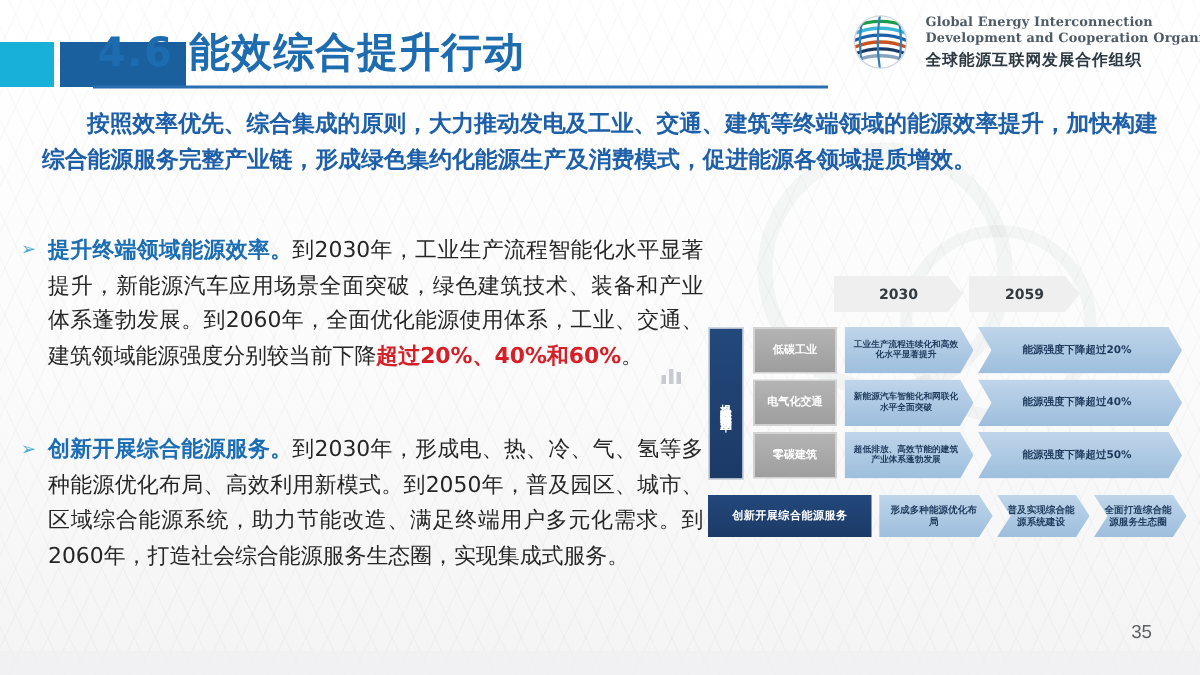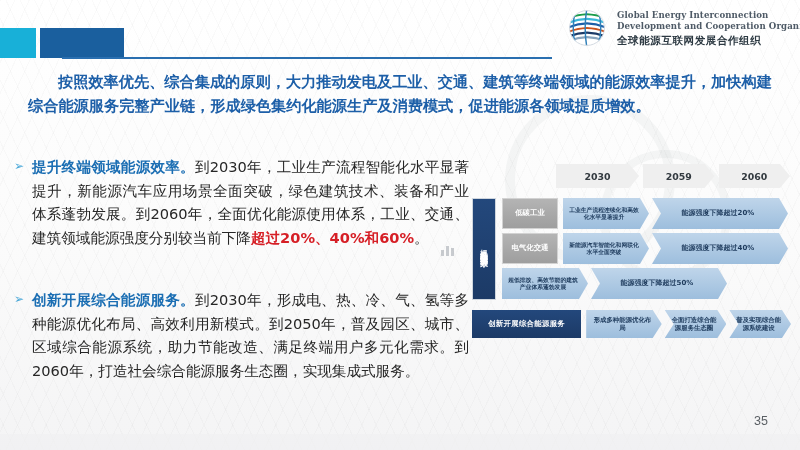--- a/index.html
+++ b/index.html
@@ -108,21 +108,21 @@
     font-size: 14.6px;
     line-height: 23.5px;
     color: #262626;
     text-align: justify;
   }
   .b-head { color: #1b6eb3; font-weight: bold; }
   .b-red  { color: #d61f26; font-weight: bold; }
 
   
   .diagram {
-    position: absolute; left: 472px; top: 164px;
+    position: absolute; left: 472px; top: 184px;
     width: 322px; height: 182px;
   }
   .year-row {
     position: absolute; left: 84px; top: 0px;
     width: 238px; height: 24px;
     display: flex;
   }
   .year-chip {
     position: relative;
     height: 24px;
@@ -238,20 +238,21 @@
 </head>
 <body>
 
 <div id="slide">
 
   <div class="watermark wm1"></div>
   <div class="watermark wm2"></div>
 
   <div class="accent-cyan"></div>
   <div class="accent-blue"></div>
+  <div class="title">4.6 能效综合提升行动</div>
   <div class="title-rule"></div>
 
   <div class="logo-wrap">
     <svg class="logo-globe" viewBox="0 0 48 48">
       <defs>
         <clipPath id="gclip">
             <circle cx="24" cy="24" r="19"></circle>
           </clipPath>
       </defs>
       <circle cx="24" cy="24" r="19" fill="#ffffff"></circle>
@@ -295,49 +296,49 @@
     <rect x="1" y="7" width="3" height="6" fill="#6b7480"></rect>
     <rect x="6" y="3" width="3" height="10" fill="#6b7480"></rect>
     <rect x="11" y="5" width="3" height="8" fill="#6b7480"></rect>
   </svg>
 
   <div class="diagram">
 
     <div class="year-row">
       <div class="year-chip yc0">2030</div>
       <div class="year-chip yc1">2059</div>
-      <div class="year-chip yc2">2060</div>
     </div>
 
     <div class="vside">
       <span>提升终端领域能源效率</span>
     </div>
 
     <div class="rows">
       <div class="drow">
         <div class="cat-cell">低碳工业</div>
         <div class="chev chev-a first">工业生产流程连续化和高效化水平显著提升</div>
         <div class="chev chev-b">能源强度下降超过20%</div>
       </div>
       <div class="drow">
         <div class="cat-cell">电气化交通</div>
         <div class="chev chev-a first">新能源汽车智能化和网联化水平全面突破</div>
         <div class="chev chev-b">能源强度下降超过40%</div>
       </div>
       <div class="drow">
+        <div class="cat-cell">零碳建筑</div>
         <div class="chev chev-a first">超低排放、高效节能的建筑产业体系蓬勃发展</div>
         <div class="chev chev-b">能源强度下降超过50%</div>
       </div>
     </div>
 
     <div class="srow">
       <div class="serv-label">创新开展综合能源服务</div>
       <div class="serv-chev sc0 first">形成多种能源优化布局</div>
+      <div class="serv-chev sc1">普及实现综合能源系统建设</div>
       <div class="serv-chev sc2">全面打造综合能源服务生态圈</div>
-      <div class="serv-chev sc1">普及实现综合能源系统建设</div>
     </div>
   </div>
 
 
   <div class="bottom-strip"></div>
   <div class="page-no">35</div>
 
 </div>
 
 </body></html>

